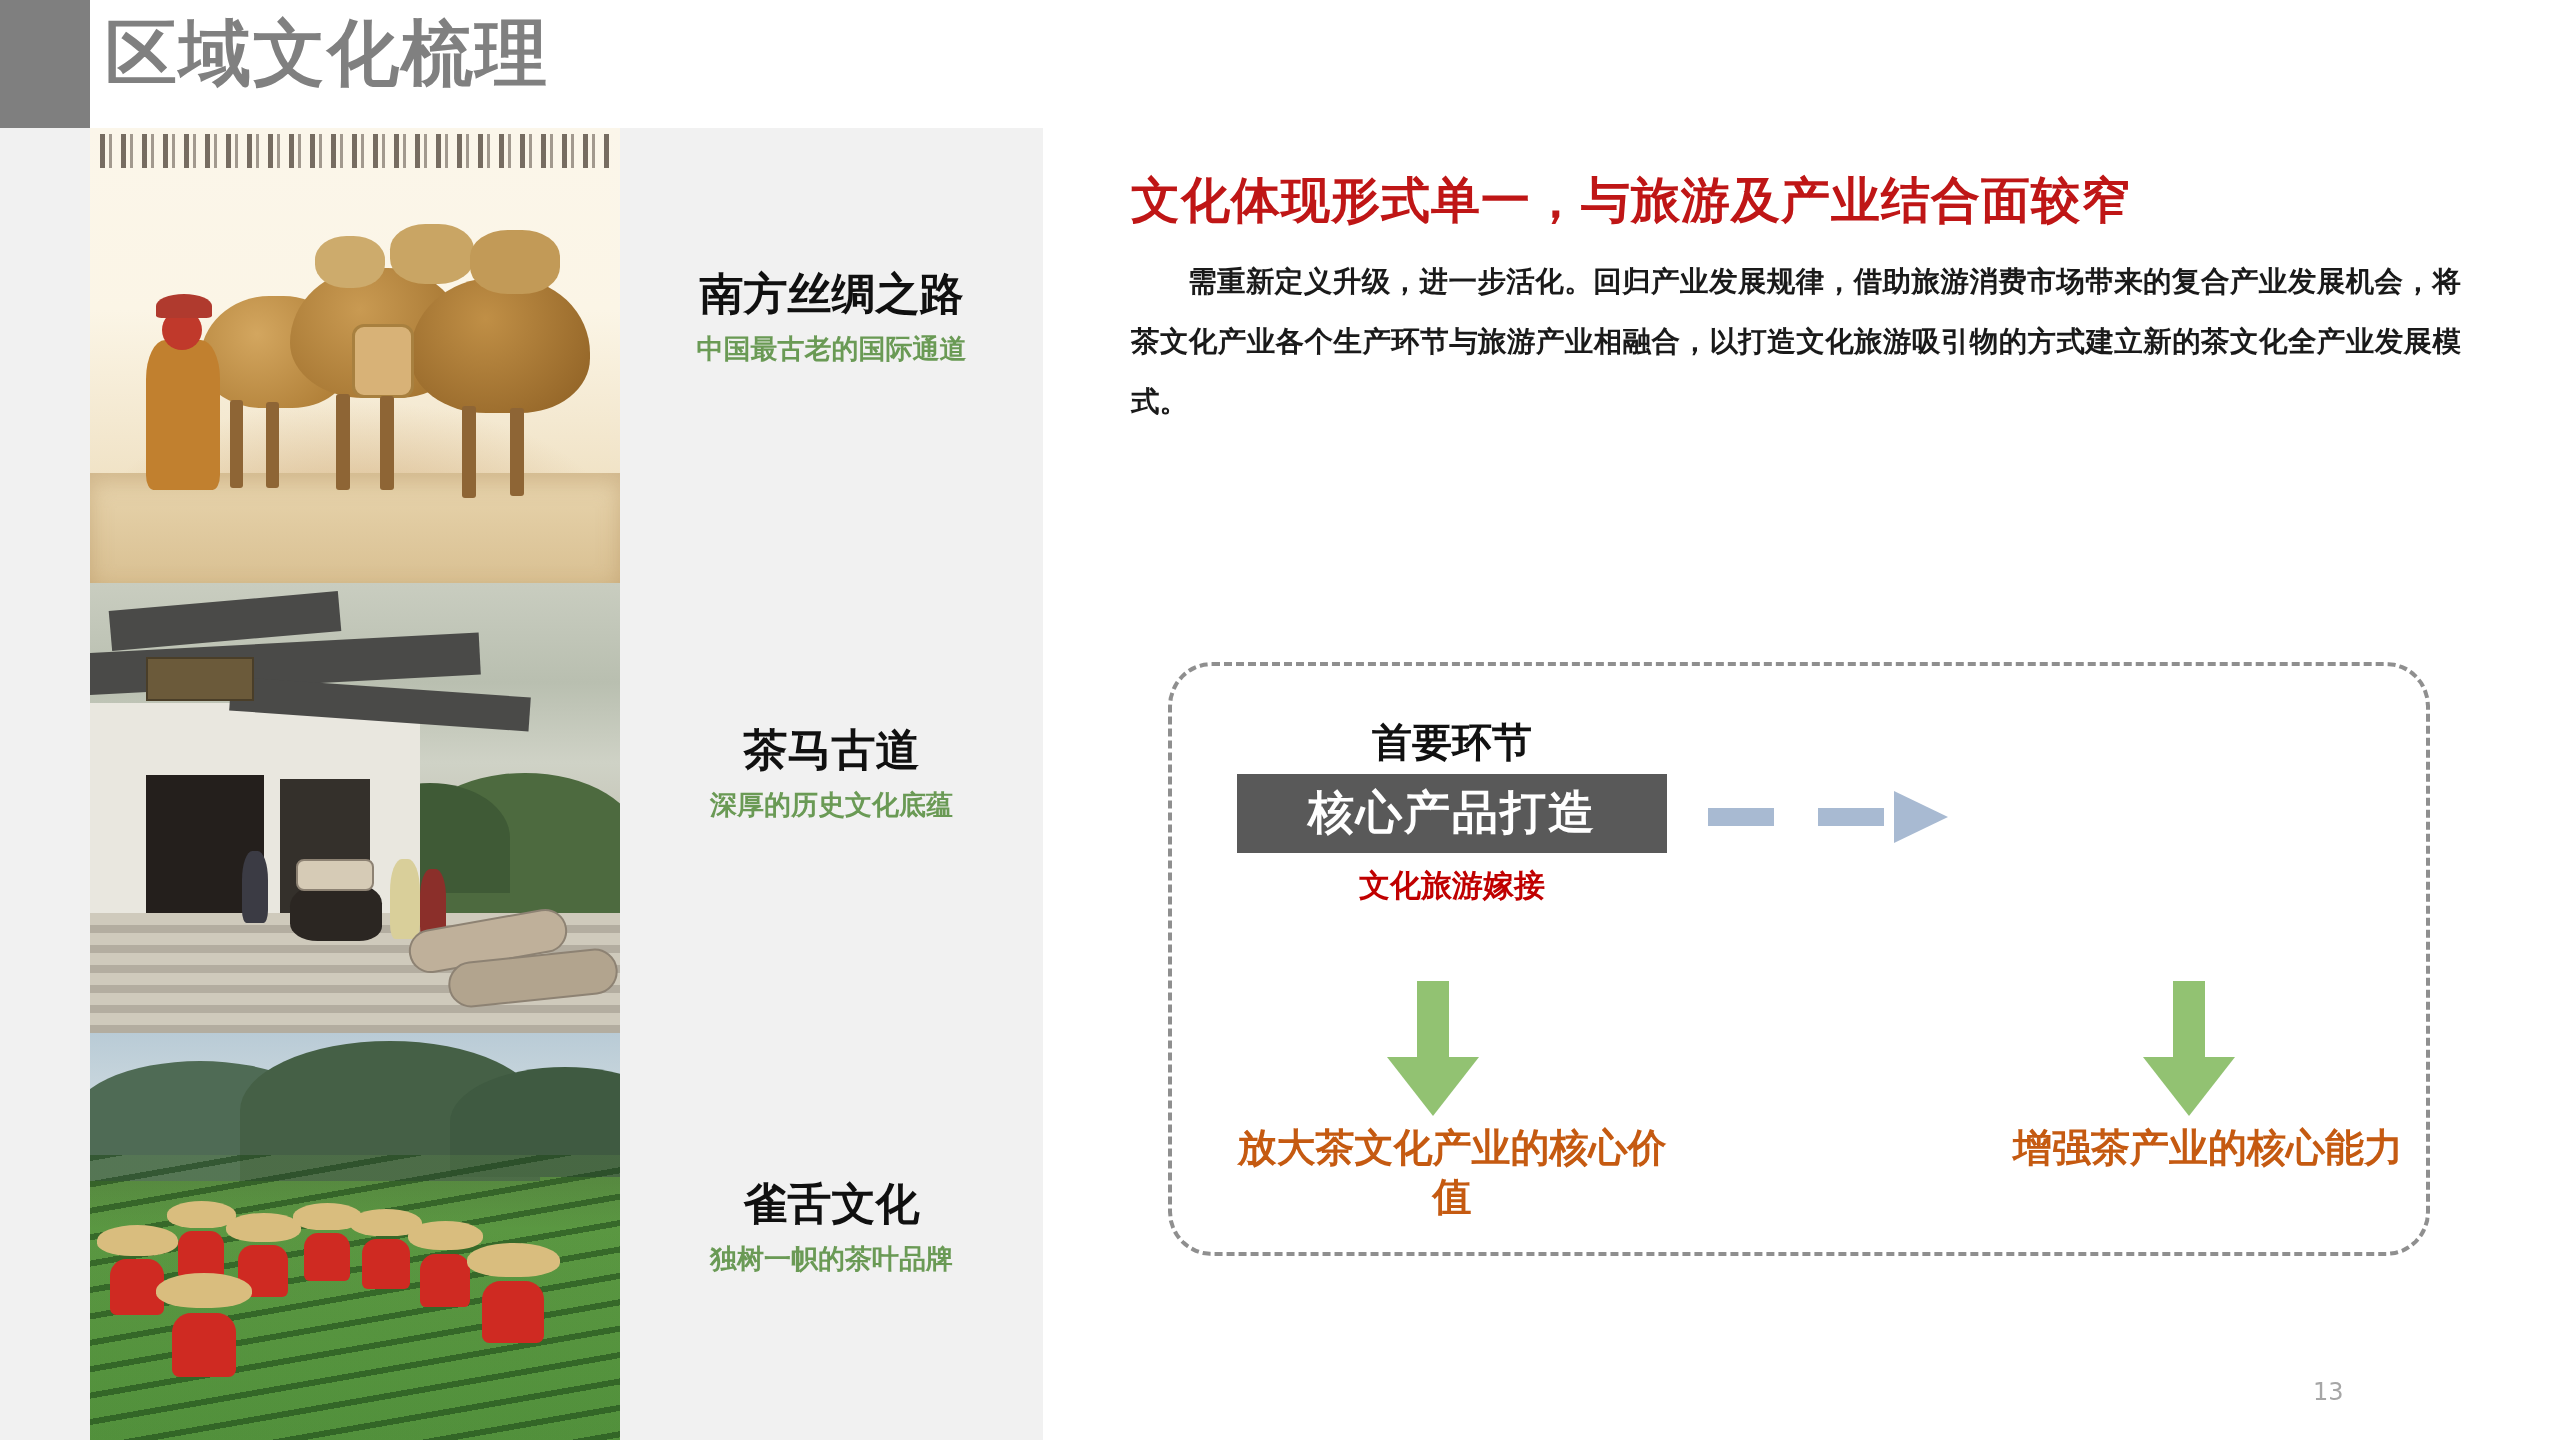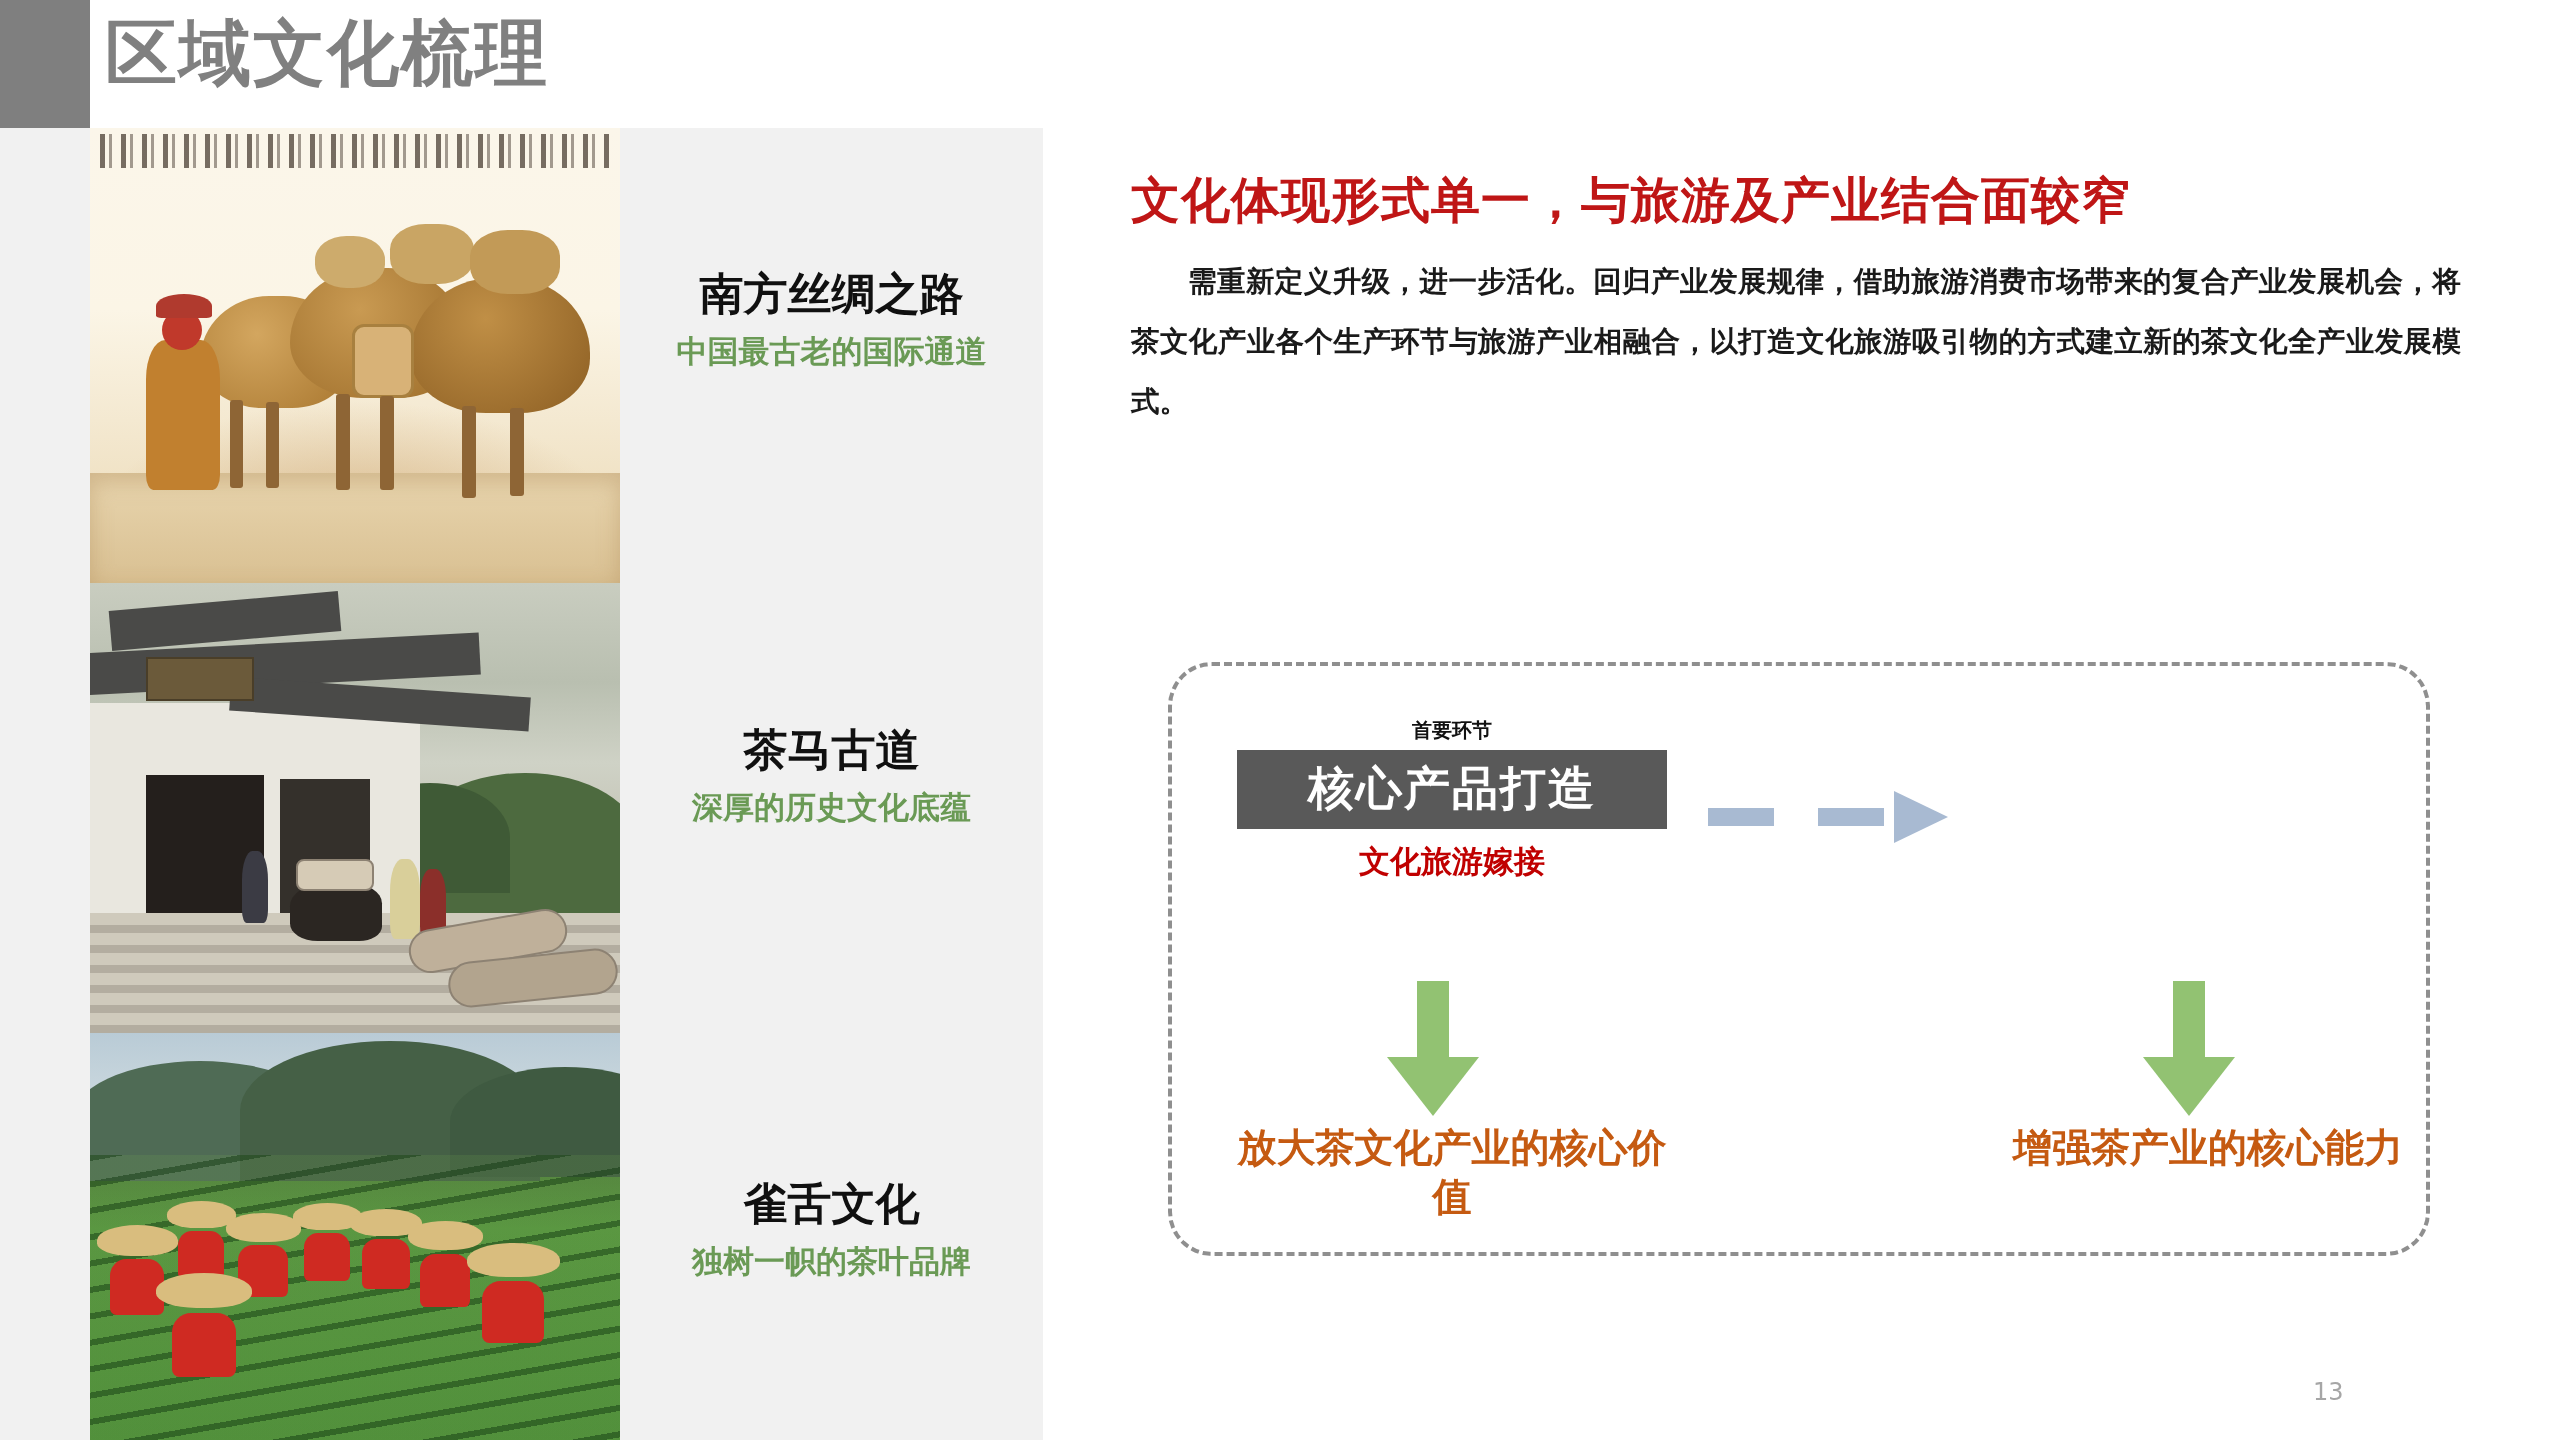--- a/index.html
+++ b/index.html
@@ -67,41 +67,41 @@
        rgba(30,72,24,.55) 0 6px, rgba(120,180,80,.15) 6px 26px); }
   .picker{ position:absolute; }
   .picker i { position:absolute; display:block; }
   .pk-body { width:100%; height:62%; bottom:0; background:#cf2a22; border-radius:30% 30% 12% 12%; }
   .pk-hat  { width:150%; height:34%; top:0; left:-25%; background:#d9bd7e;
              border-radius:50% 50% 42% 42%; }
 
   
   .cap { position:absolute; left:620px; width:423px; text-align:center; }
   .cap .t1 { font-size:44px; font-weight:bold; color:#101010; line-height:1.25; }
-  .cap .t2 { font-size:31px; font-weight:bold; color:#6a9a55; line-height:1.35;
+  .cap .t2 { font-size:27px; font-weight:bold; color:#6a9a55; line-height:1.35;
              margin-top:10px; }
   .cap1 { top:266px; }
   .cap2 { top:722px; }
   .cap3 { top:1176px; }
 
   
   .headline { position:absolute; left:1131px; top:168px; font-size:49px;
               font-weight:bold; color:#bf1616; letter-spacing:1px; }
   .para { position:absolute; left:1131px; top:252px; width:1330px; font-size:28.5px;
           font-weight:bold; color:#1a1a1a; line-height:2.1; text-indent:2em;
           text-align:justify; }
 
   
   .dash-box { position:absolute; left:1168px; top:662px; width:1262px; height:594px;
               border:4px dashed #8f8f8f; border-radius:44px; }
 
   .col { position:absolute; width:430px; text-align:center; }
   .colL { left:1237px; top:718px; }
   .colR { left:1993px; top:718px; }
-  .sub-lbl { font-size:20px; font-weight:bold; color:#111; line-height:1.2; }
+  .sub-lbl { font-size:40px; font-weight:bold; color:#111; line-height:1.2; }
   .dark-bar { margin-top:8px; background:#595959; color:#fff; font-size:46px;
               font-weight:bold; padding:12px 6px 14px; line-height:1.15;
               letter-spacing:2px; }
   .red-lbl { margin-top:13px; font-size:31px; font-weight:bold; color:#c00000;
              line-height:1.28; }
 
   
   .barrow { position:absolute; left:1708px; top:800px; width:290px; height:34px; }
   .barrow .d { position:absolute; top:8px; height:18px; background:#a8bad2; }
   .barrow .d1 { left:0; width:66px; }

